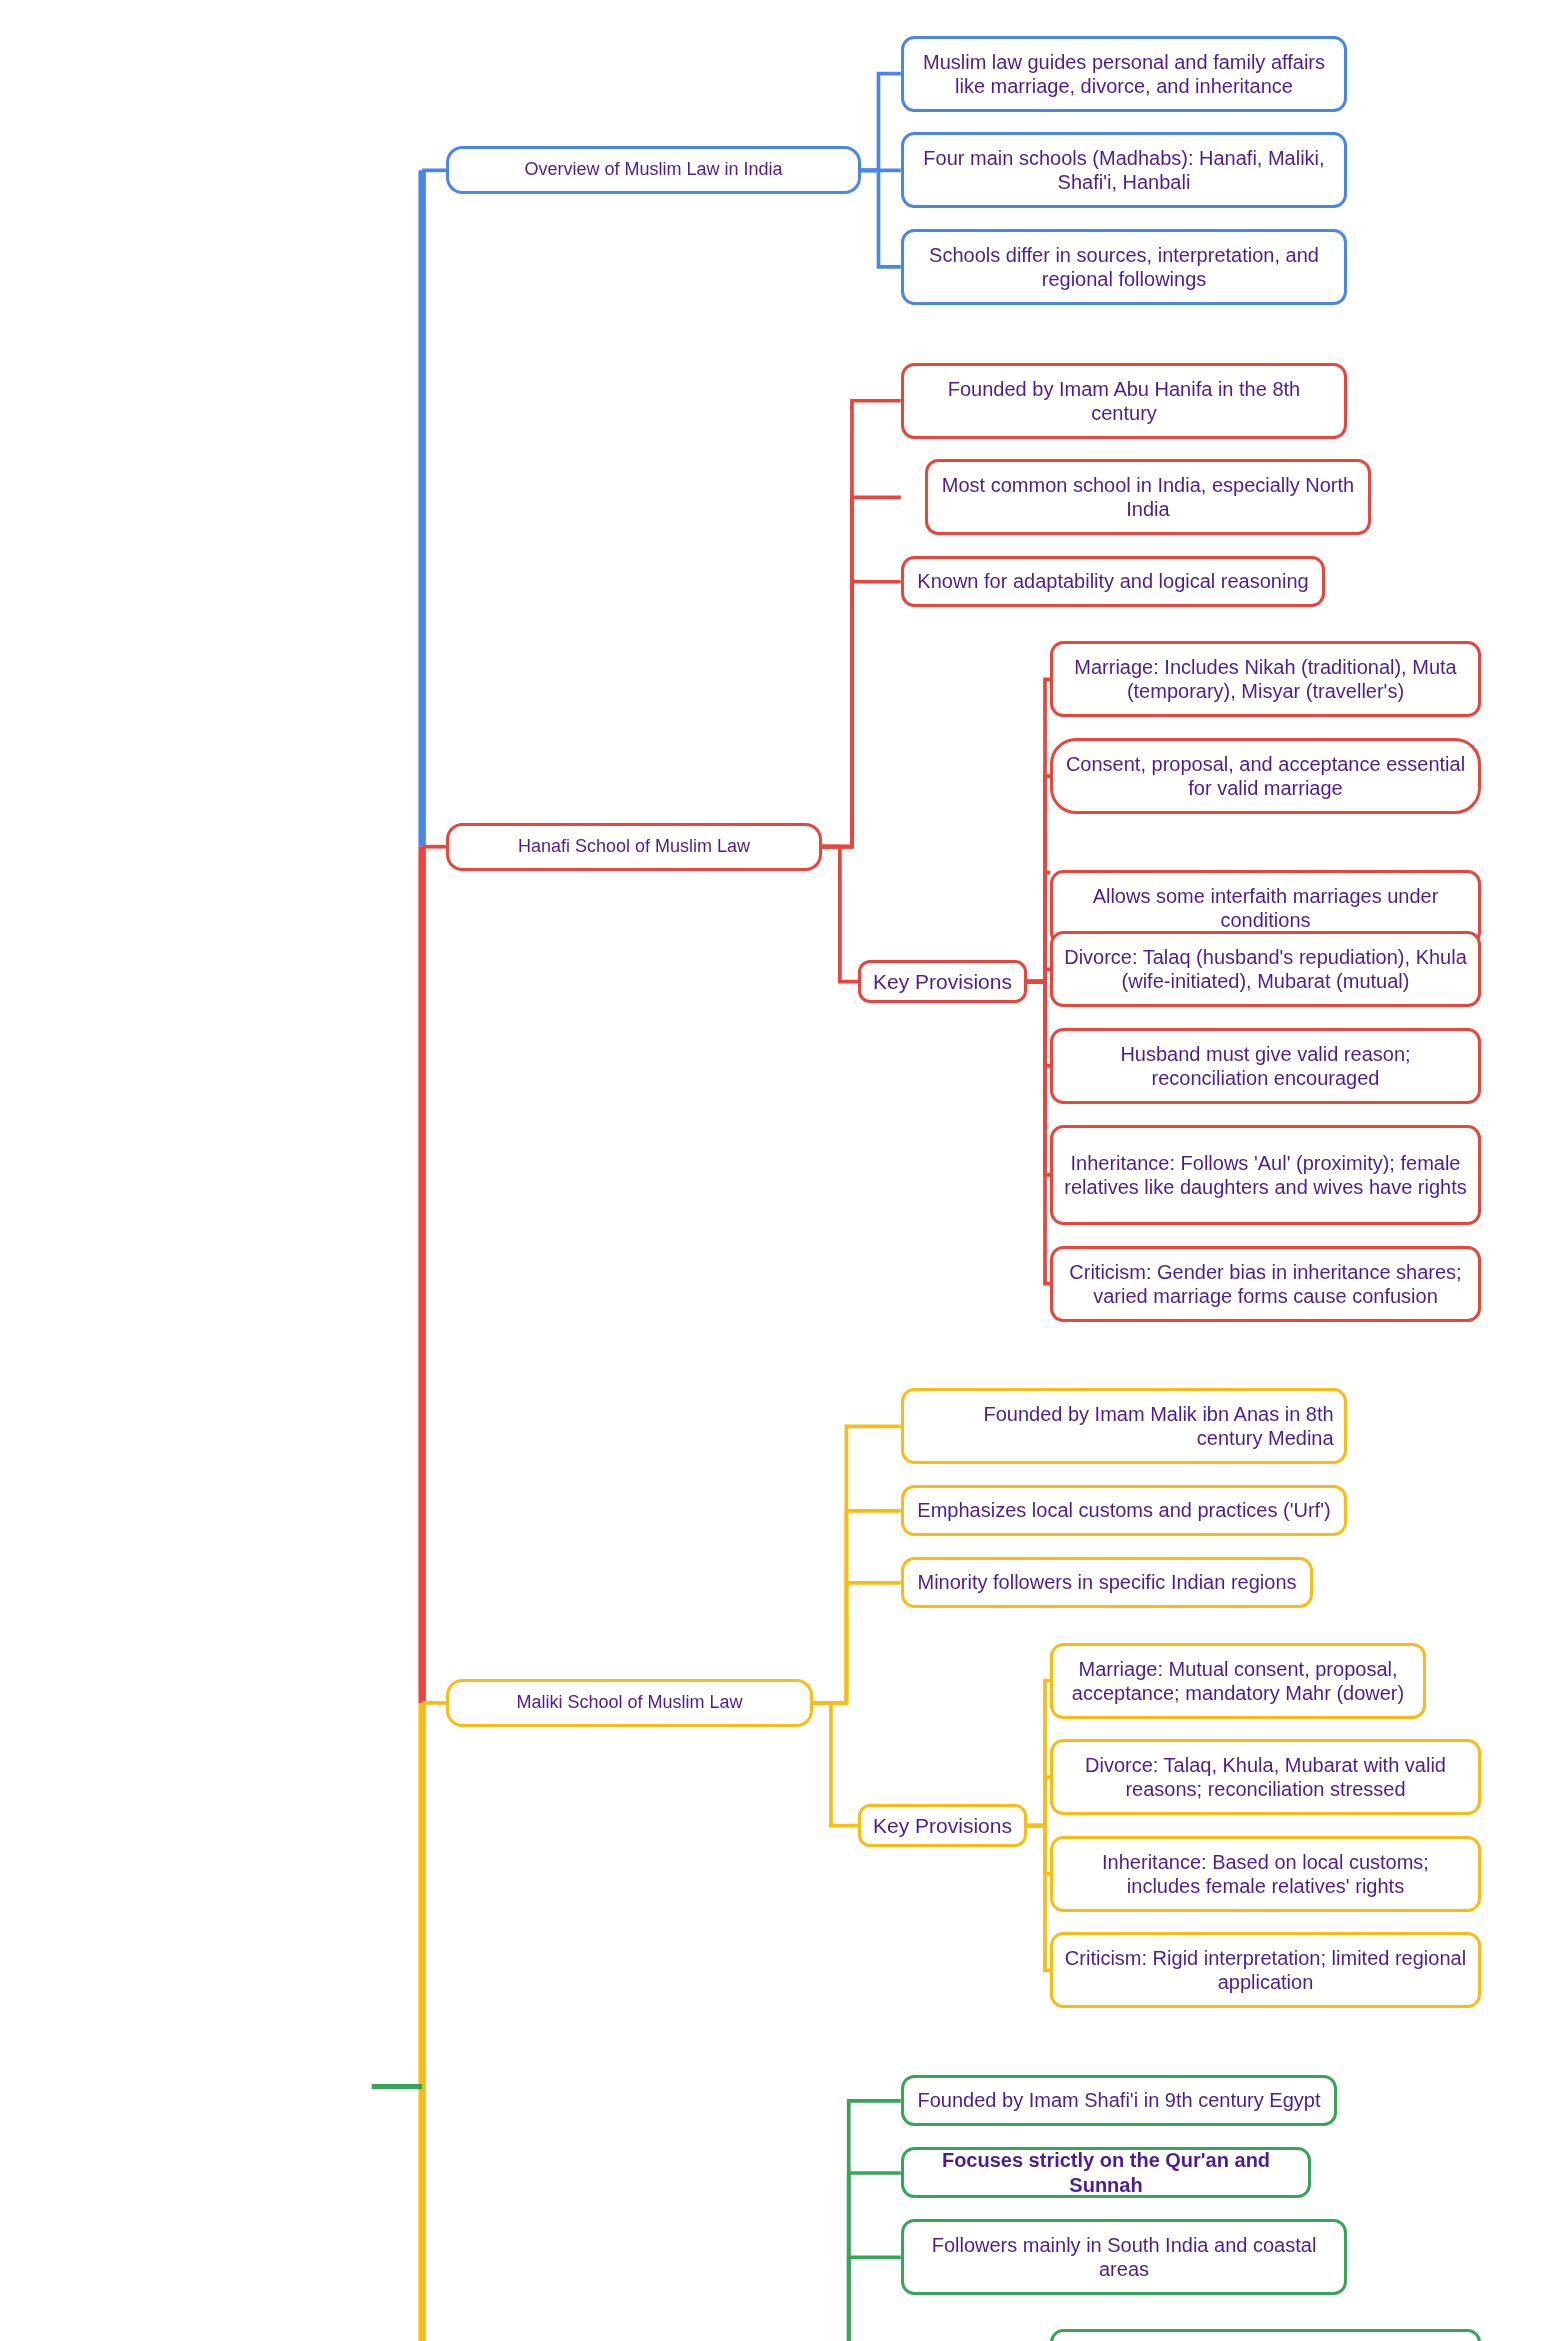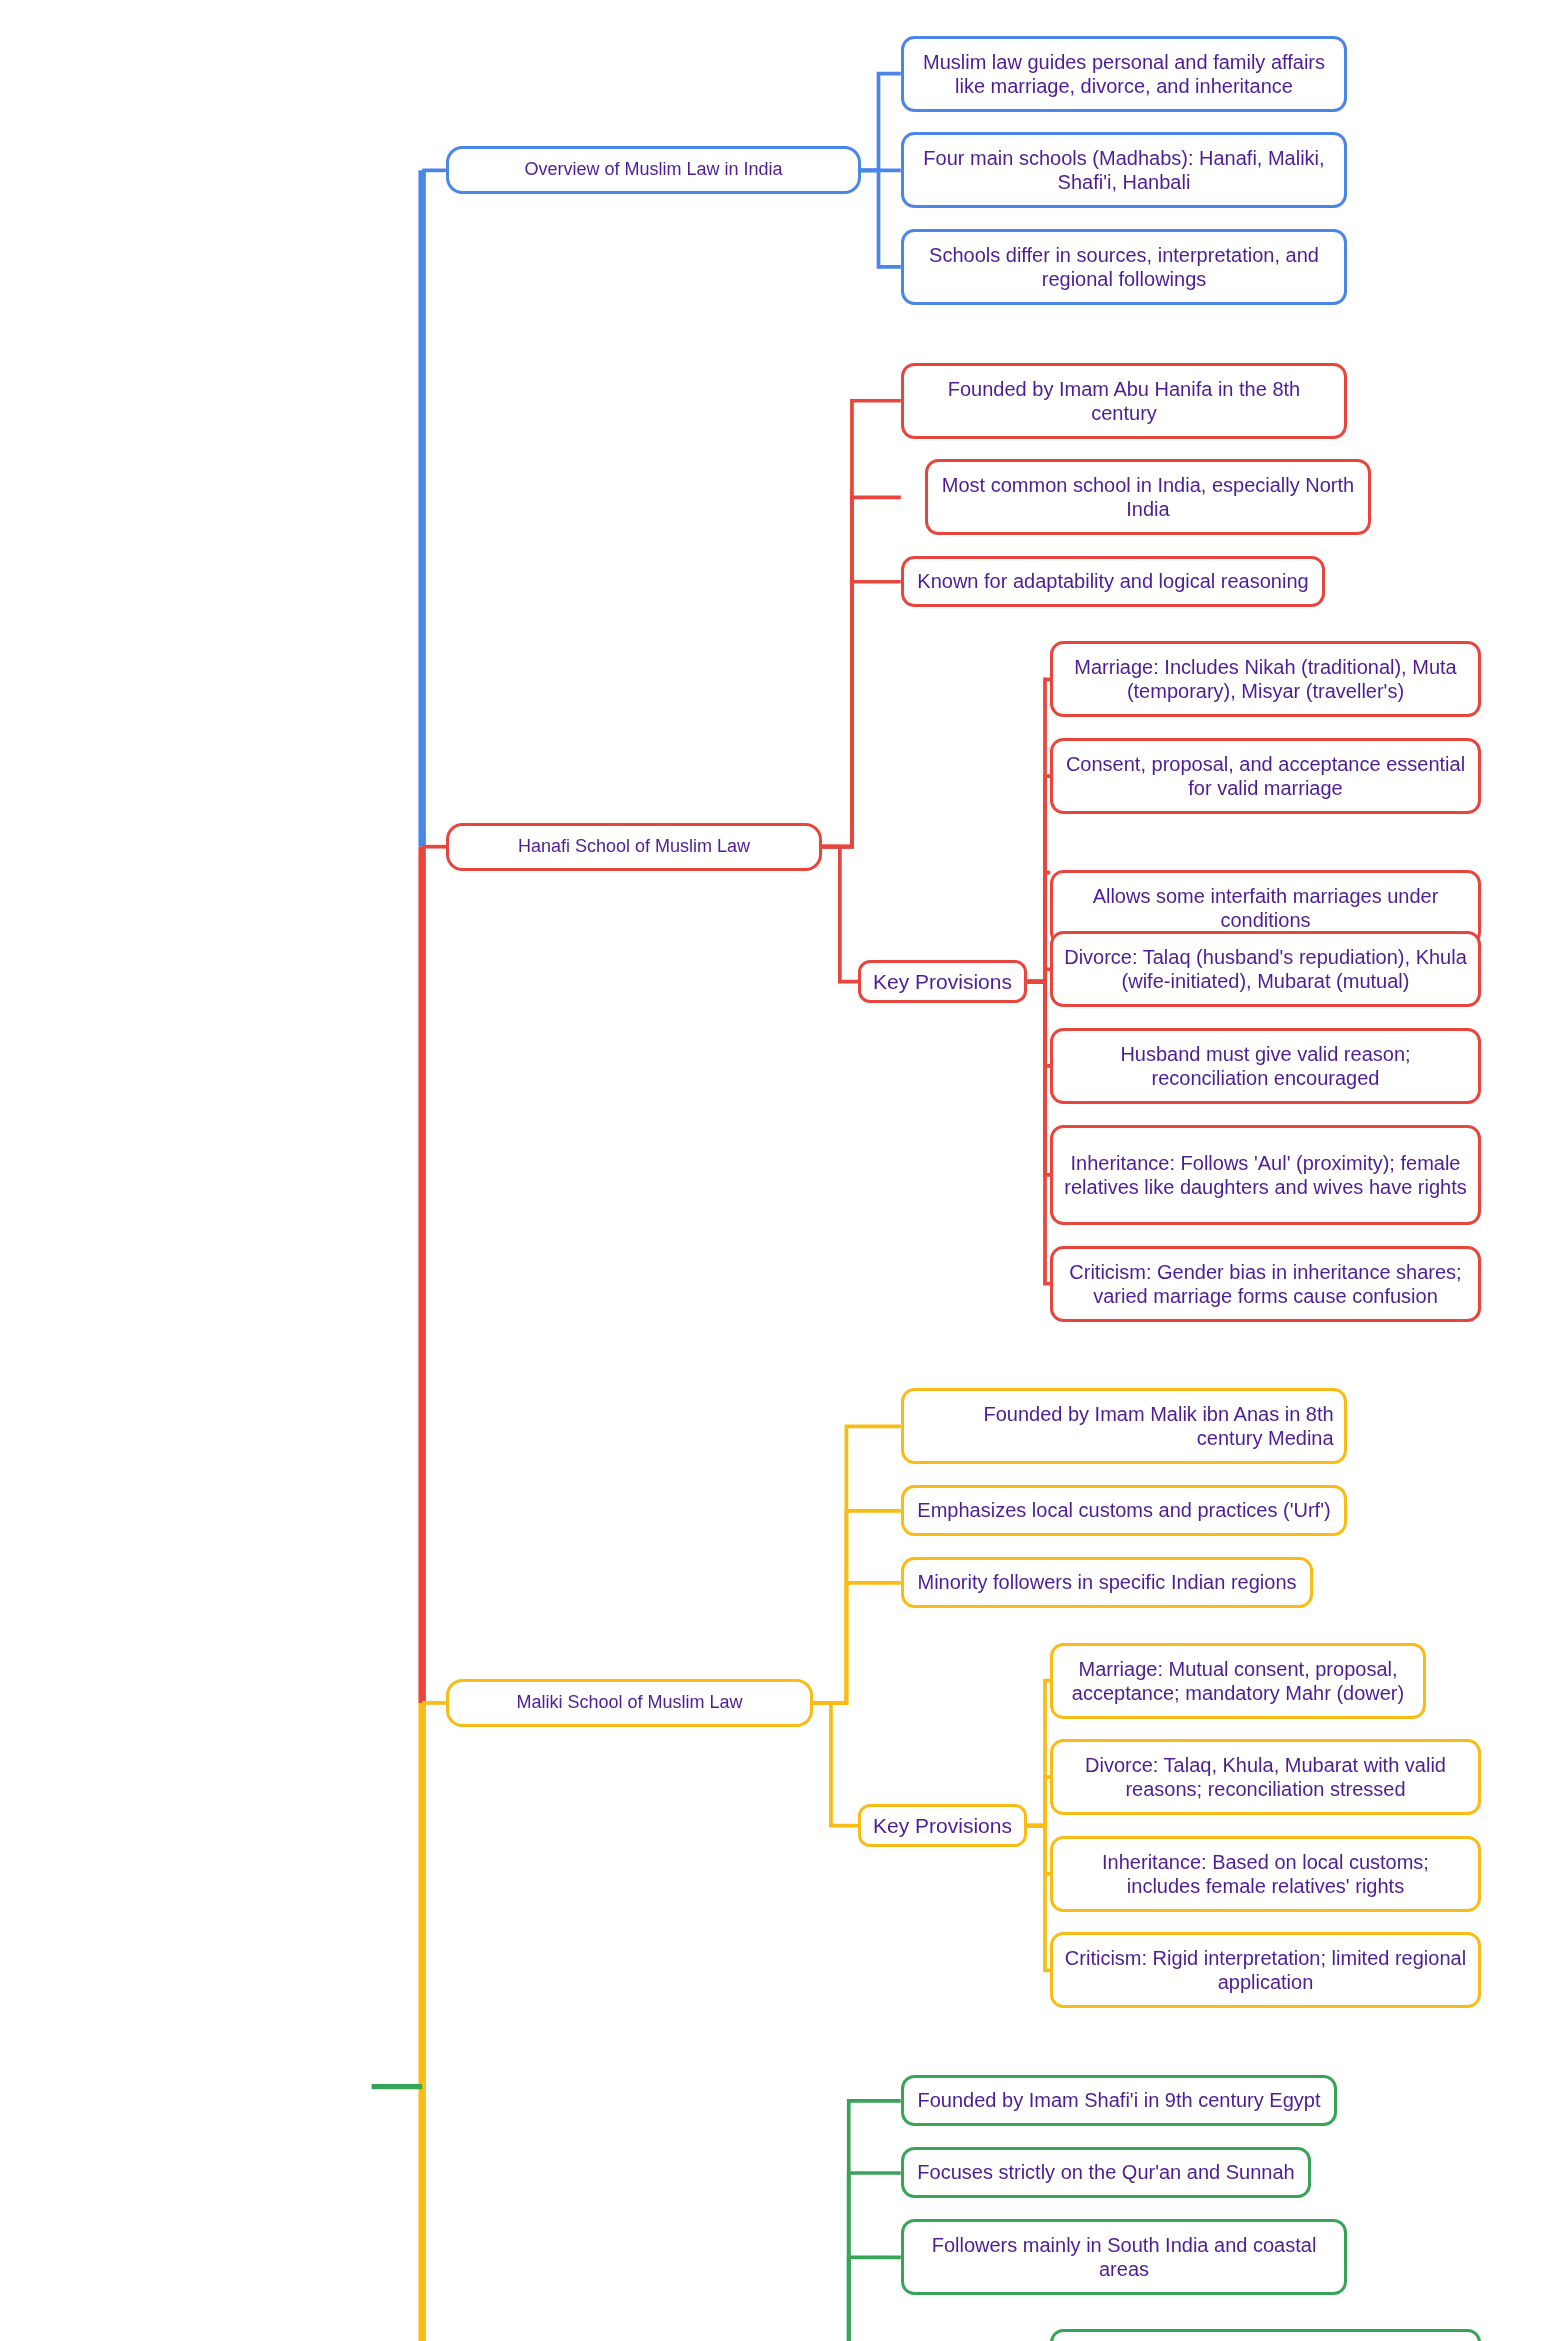--- a/index.html
+++ b/index.html
@@ -150,35 +150,35 @@
       <div class="node l1 c-blue" style="left: 446px; top: 146px; width: 415px; height: 48px;">Overview of Muslim Law in India</div>
       <div class="node leaf c-blue" style="left: 901px; top: 36px; width: 446px; height: 76px;">Muslim law guides personal and family affairs like marriage, divorce, and inheritance</div>
       <div class="node leaf c-blue" style="left: 901px; top: 132px; width: 446px; height: 76px;">Four main schools (Madhabs): Hanafi, Maliki, Shafi'i, Hanbali</div>
       <div class="node leaf c-blue" style="left: 901px; top: 229px; width: 446px; height: 76px;">Schools differ in sources, interpretation, and regional followings</div>
       <div class="node l1 c-red" style="left: 446px; top: 823px; width: 376px; height: 48px;">Hanafi School of Muslim Law</div>
       <div class="node leaf c-red" style="left: 901px; top: 363px; width: 446px; height: 76px;">Founded by Imam Abu Hanifa in the 8th century</div>
       <div class="node leaf c-red" style="left: 901px; top: 459px; width: 446px; height: 76px; margin-left: 24px;">Most common school in India, especially North India</div>
       <div class="node leaf c-red" style="left: 901px; top: 556px; width: 424px; height: 51px;">Known for adaptability and logical reasoning</div>
       <div class="node l2 c-red" style="left: 858px; top: 960px; width: 169px; height: 43px;">Key Provisions</div>
       <div class="node leaf c-red" style="left: 1050px; top: 641px; width: 431px; height: 76px;">Marriage: Includes Nikah (traditional), Muta (temporary), Misyar (traveller's)</div>
-      <div class="node leaf c-red" style="left: 1050px; top: 738px; width: 431px; height: 76px;">Consent, proposal, and acceptance essential for valid marriage</div>
+      <div class="node leaf c-red" style="left: 1050px; top: 738px; width: 431px; height: 76px; border-radius: 26px;">Consent, proposal, and acceptance essential for valid marriage</div>
       <div class="node leaf c-red" style="left: 1050px; top: 870px; width: 431px; height: 76px;">Allows some interfaith marriages under conditions</div>
       <div class="node leaf c-red" style="left: 1050px; top: 931px; width: 431px; height: 76px;">Divorce: Talaq (husband's repudiation), Khula (wife-initiated), Mubarat (mutual)</div>
       <div class="node leaf c-red" style="left: 1050px; top: 1028px; width: 431px; height: 76px;">Husband must give valid reason; reconciliation encouraged</div>
       <div class="node leaf c-red" style="left: 1050px; top: 1125px; width: 431px; height: 100px;">Inheritance: Follows 'Aul' (proximity); female relatives like daughters and wives have rights</div>
       <div class="node leaf c-red" style="left: 1050px; top: 1246px; width: 431px; height: 76px;">Criticism: Gender bias in inheritance shares; varied marriage forms cause confusion</div>
       <div class="node l1 c-yellow" style="left: 446px; top: 1679px; width: 367px; height: 48px;">Maliki School of Muslim Law</div>
       <div class="node leaf c-yellow" style="left: 901px; top: 1388px; width: 446px; height: 76px; text-align: right;">Founded by Imam Malik ibn Anas in 8th century Medina</div>
       <div class="node leaf c-yellow" style="left: 901px; top: 1485px; width: 446px; height: 51px;">Emphasizes local customs and practices ('Urf')</div>
       <div class="node leaf c-yellow" style="left: 901px; top: 1557px; width: 412px; height: 51px;">Minority followers in specific Indian regions</div>
       <div class="node l2 c-yellow" style="left: 858px; top: 1804px; width: 169px; height: 43px;">Key Provisions</div>
       <div class="node leaf c-yellow" style="left: 1050px; top: 1643px; width: 376px; height: 76px;">Marriage: Mutual consent, proposal, acceptance; mandatory Mahr (dower)</div>
       <div class="node leaf c-yellow" style="left: 1050px; top: 1739px; width: 431px; height: 76px;">Divorce: Talaq, Khula, Mubarat with valid reasons; reconciliation stressed</div>
       <div class="node leaf c-yellow" style="left: 1050px; top: 1836px; width: 431px; height: 76px;">Inheritance: Based on local customs; includes female relatives' rights</div>
       <div class="node leaf c-yellow" style="left: 1050px; top: 1932px; width: 431px; height: 76px;">Criticism: Rigid interpretation; limited regional application</div>
       <div class="node leaf c-green" style="left: 901px; top: 2075px; width: 436px; height: 51px;">Founded by Imam Shafi'i in 9th century Egypt</div>
-      <div class="node leaf c-green" style="left: 901px; top: 2147px; width: 410px; height: 51px;">Focuses strictly on the Qur'an and Sunnah</div>
+      <div class="node leaf c-green" style="left: 901px; top: 2147px; width: 410px; height: 51px; font-weight: bold;">Focuses strictly on the Qur'an and Sunnah</div>
       <div class="node leaf c-green" style="left: 901px; top: 2219px; width: 446px; height: 76px;">Followers mainly in South India and coastal areas</div>
       <div class="node leaf c-green" style="left: 1050px; top: 2329px; width: 431px; height: 76px;">Marriage: Consent, proposal, acceptance; Mahr required; encourages written contracts</div>
     </div>
 
 </div>
 
 
 </body></html>

